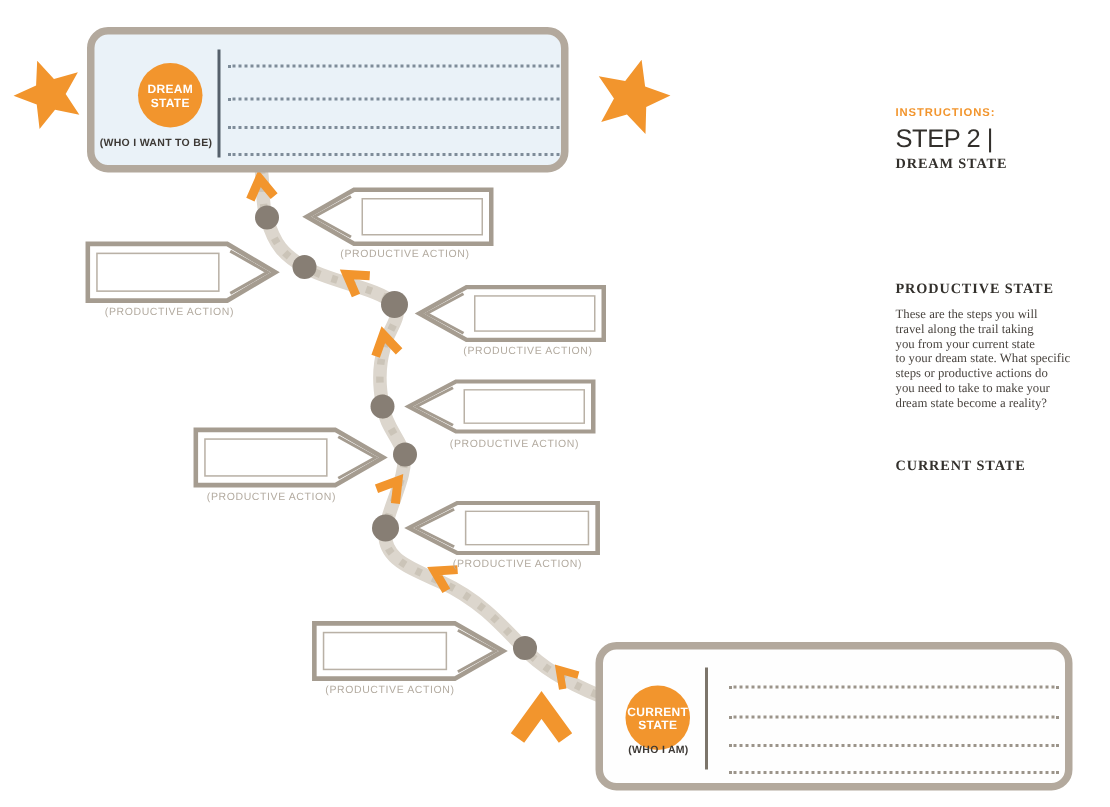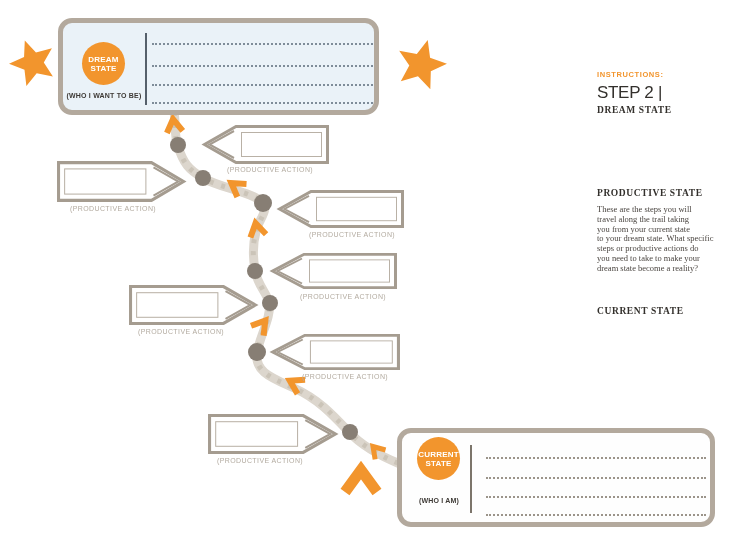--- a/index.html
+++ b/index.html
@@ -74,34 +74,34 @@
       <circle cx="270" cy="303" r="8"></circle>
       <circle cx="257" cy="352" r="9"></circle>
       <circle cx="350" cy="432" r="8"></circle>
     </g>
 
     <path fill="#F2952D" d="M0,-1 L0.264,-0.364 L0.951,-0.309 L0.428,0.139 L0.588,0.809 L0,0.45 L-0.588,0.809 L-0.428,0.139 L-0.951,-0.309 L-0.264,-0.364 Z" transform="translate(33,63) rotate(-20) scale(24)"></path>
     <path fill="#F2952D" d="M0,-1 L0.264,-0.364 L0.951,-0.309 L0.428,0.139 L0.588,0.809 L0,0.45 L-0.588,0.809 L-0.428,0.139 L-0.951,-0.309 L-0.264,-0.364 Z" transform="translate(421,65) rotate(15) scale(26)"></path>
   </svg>
 
   <div class="state-box dream">
-    <div class="state-circle" style="left:19px;top:19px">DREAM
+    <div class="state-circle" style="left:29px;top:19px">DREAM
 STATE</div>
     <div class="state-sub" style="left:0px;top:69px;width:82px">(WHO I WANT TO BE)</div>
     <div class="state-divider" style="left:82px;top:10px;height:72px"></div>
     <div class="write-lines" style="left:89px;top:0;width:221px;height:87px">
       <div class="dotline" style="top:20px"></div>
       <div class="dotline" style="top:42px"></div>
       <div class="dotline" style="top:61px"></div>
       <div class="dotline" style="top:79px"></div>
     </div>
   </div>
 
   <div class="state-box current">
-    <div class="state-circle" style="left:15px;top:4px">CURRENT
+    <div class="state-circle" style="left:15px;top:24px">CURRENT
 STATE</div>
     <div class="state-sub" style="left:0px;top:64px;width:74px">(WHO I AM)</div>
     <div class="state-divider" style="left:68px;top:12px;height:68px"></div>
     <div class="write-lines" style="left:84px;top:0;width:220px;height:87px">
       <div class="dotline" style="top:24px"></div>
       <div class="dotline" style="top:44px"></div>
       <div class="dotline" style="top:63px"></div>
       <div class="dotline" style="top:81px"></div>
     </div>
   </div>

